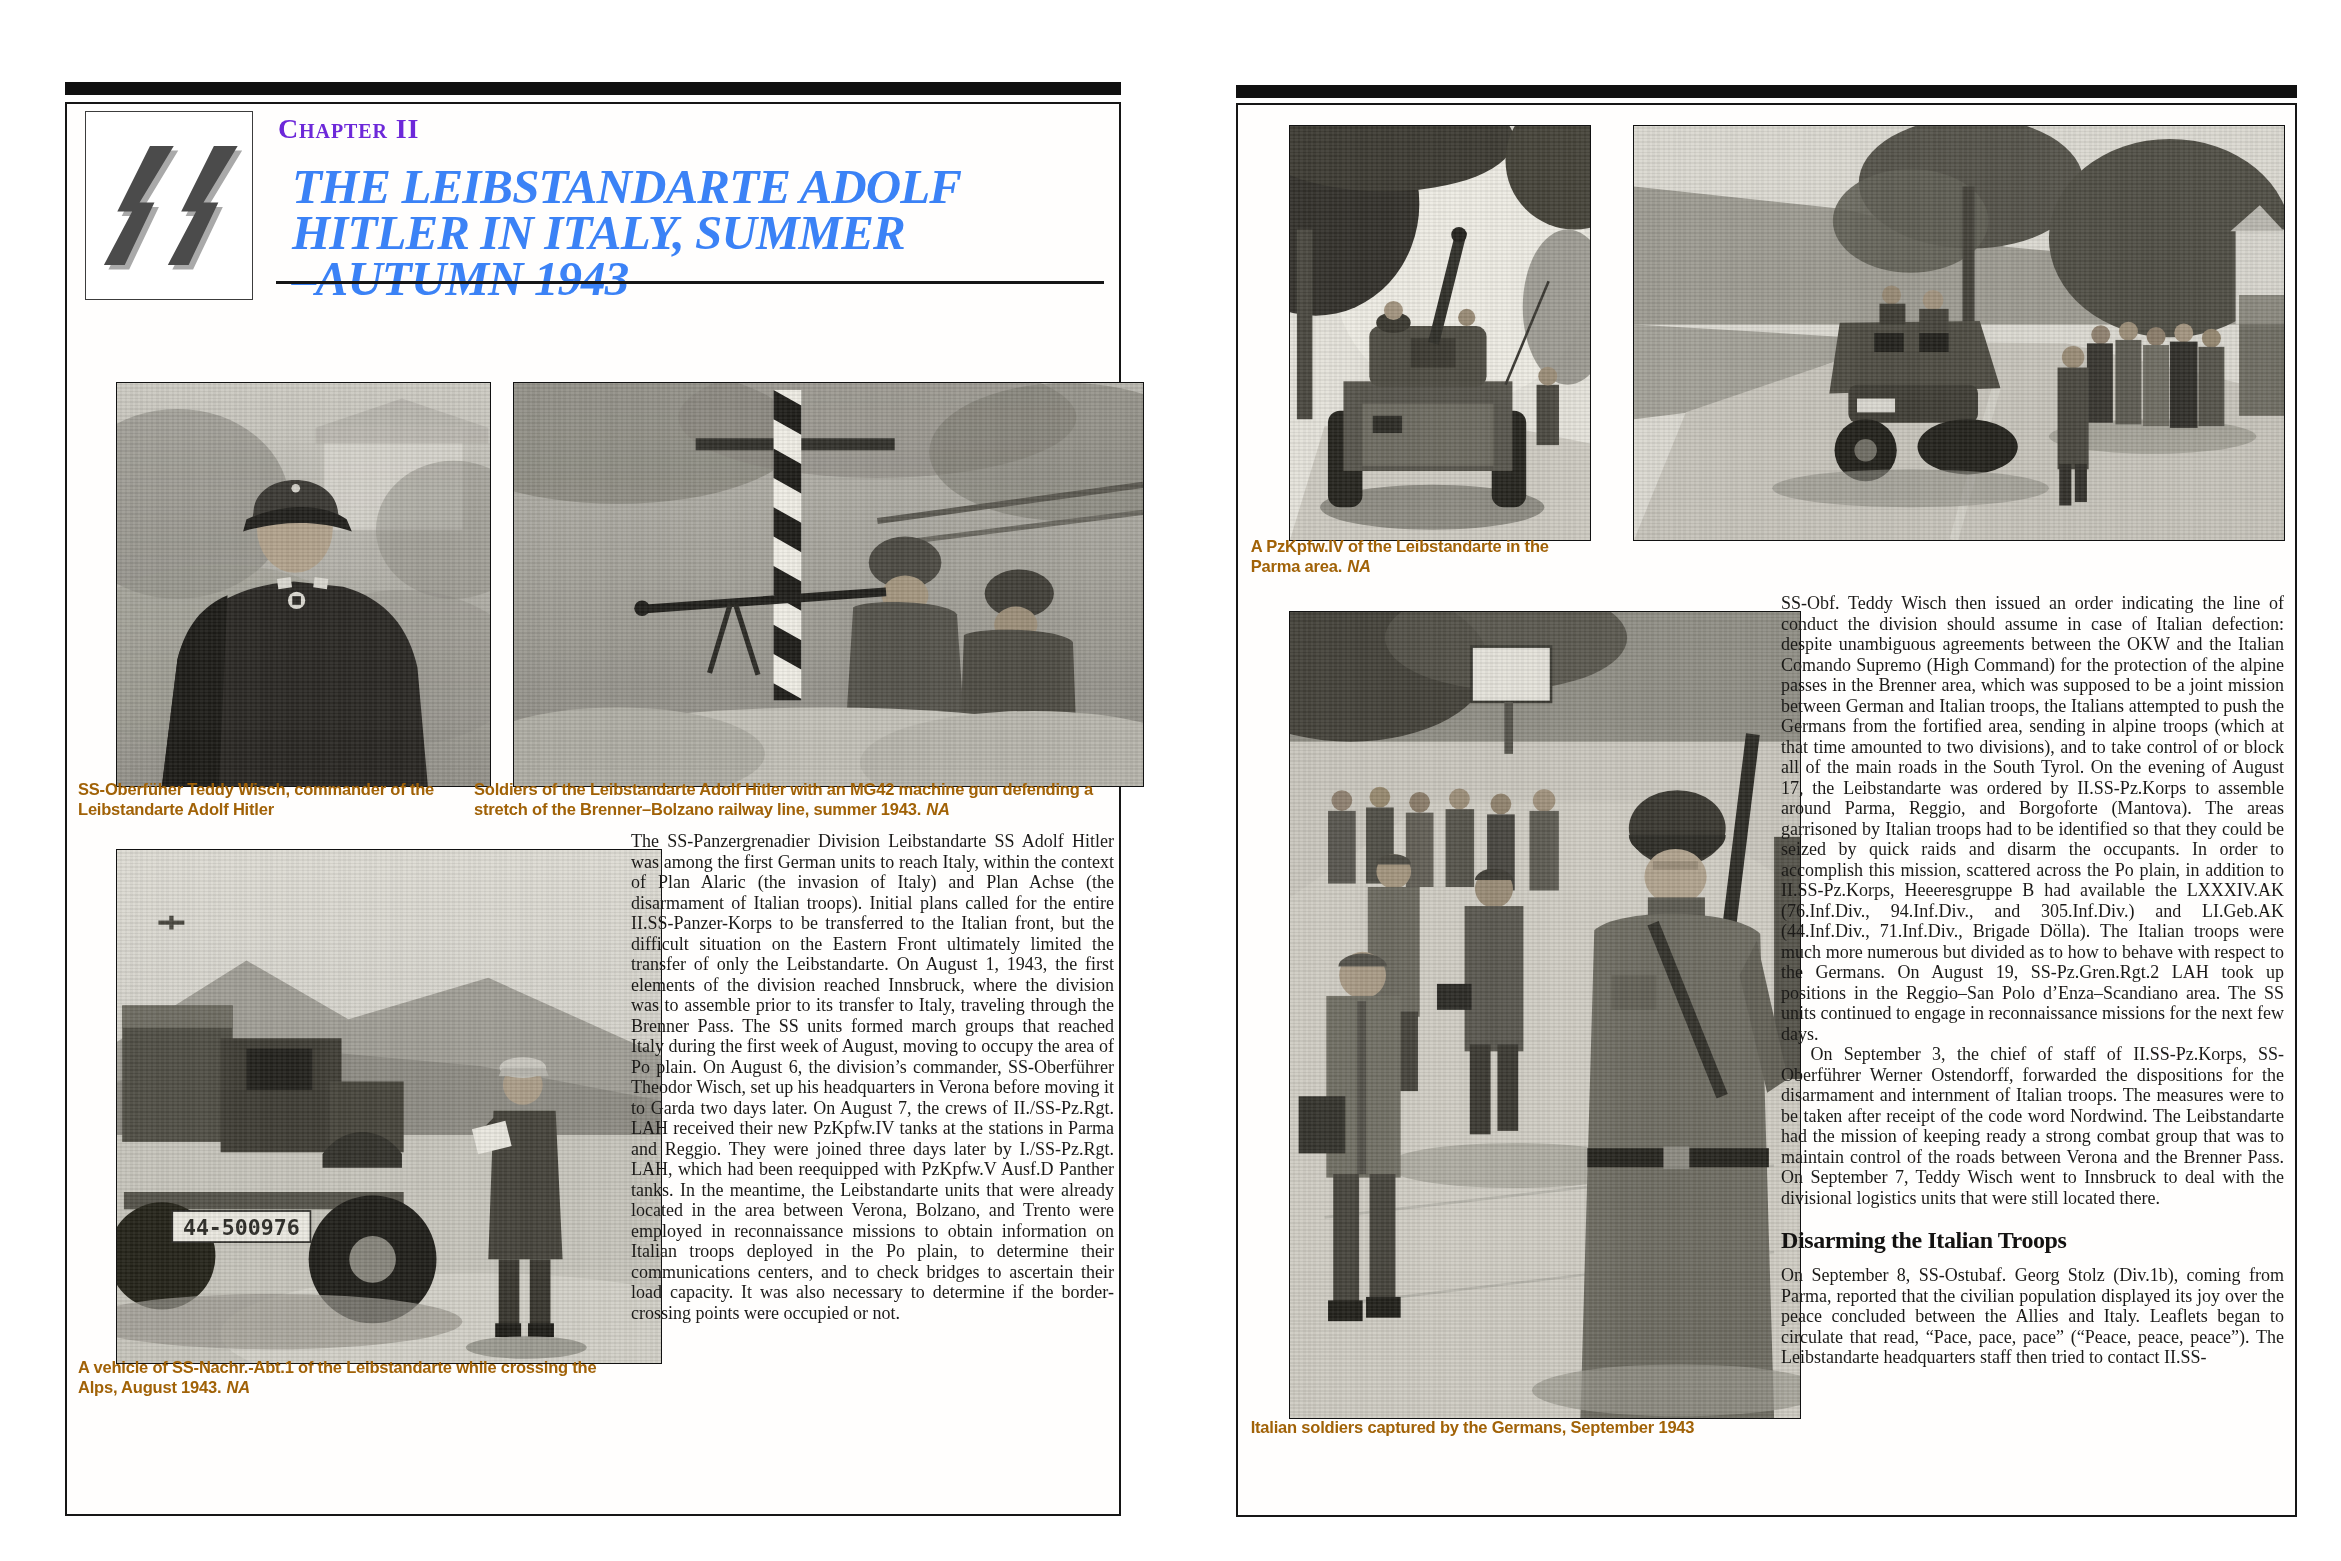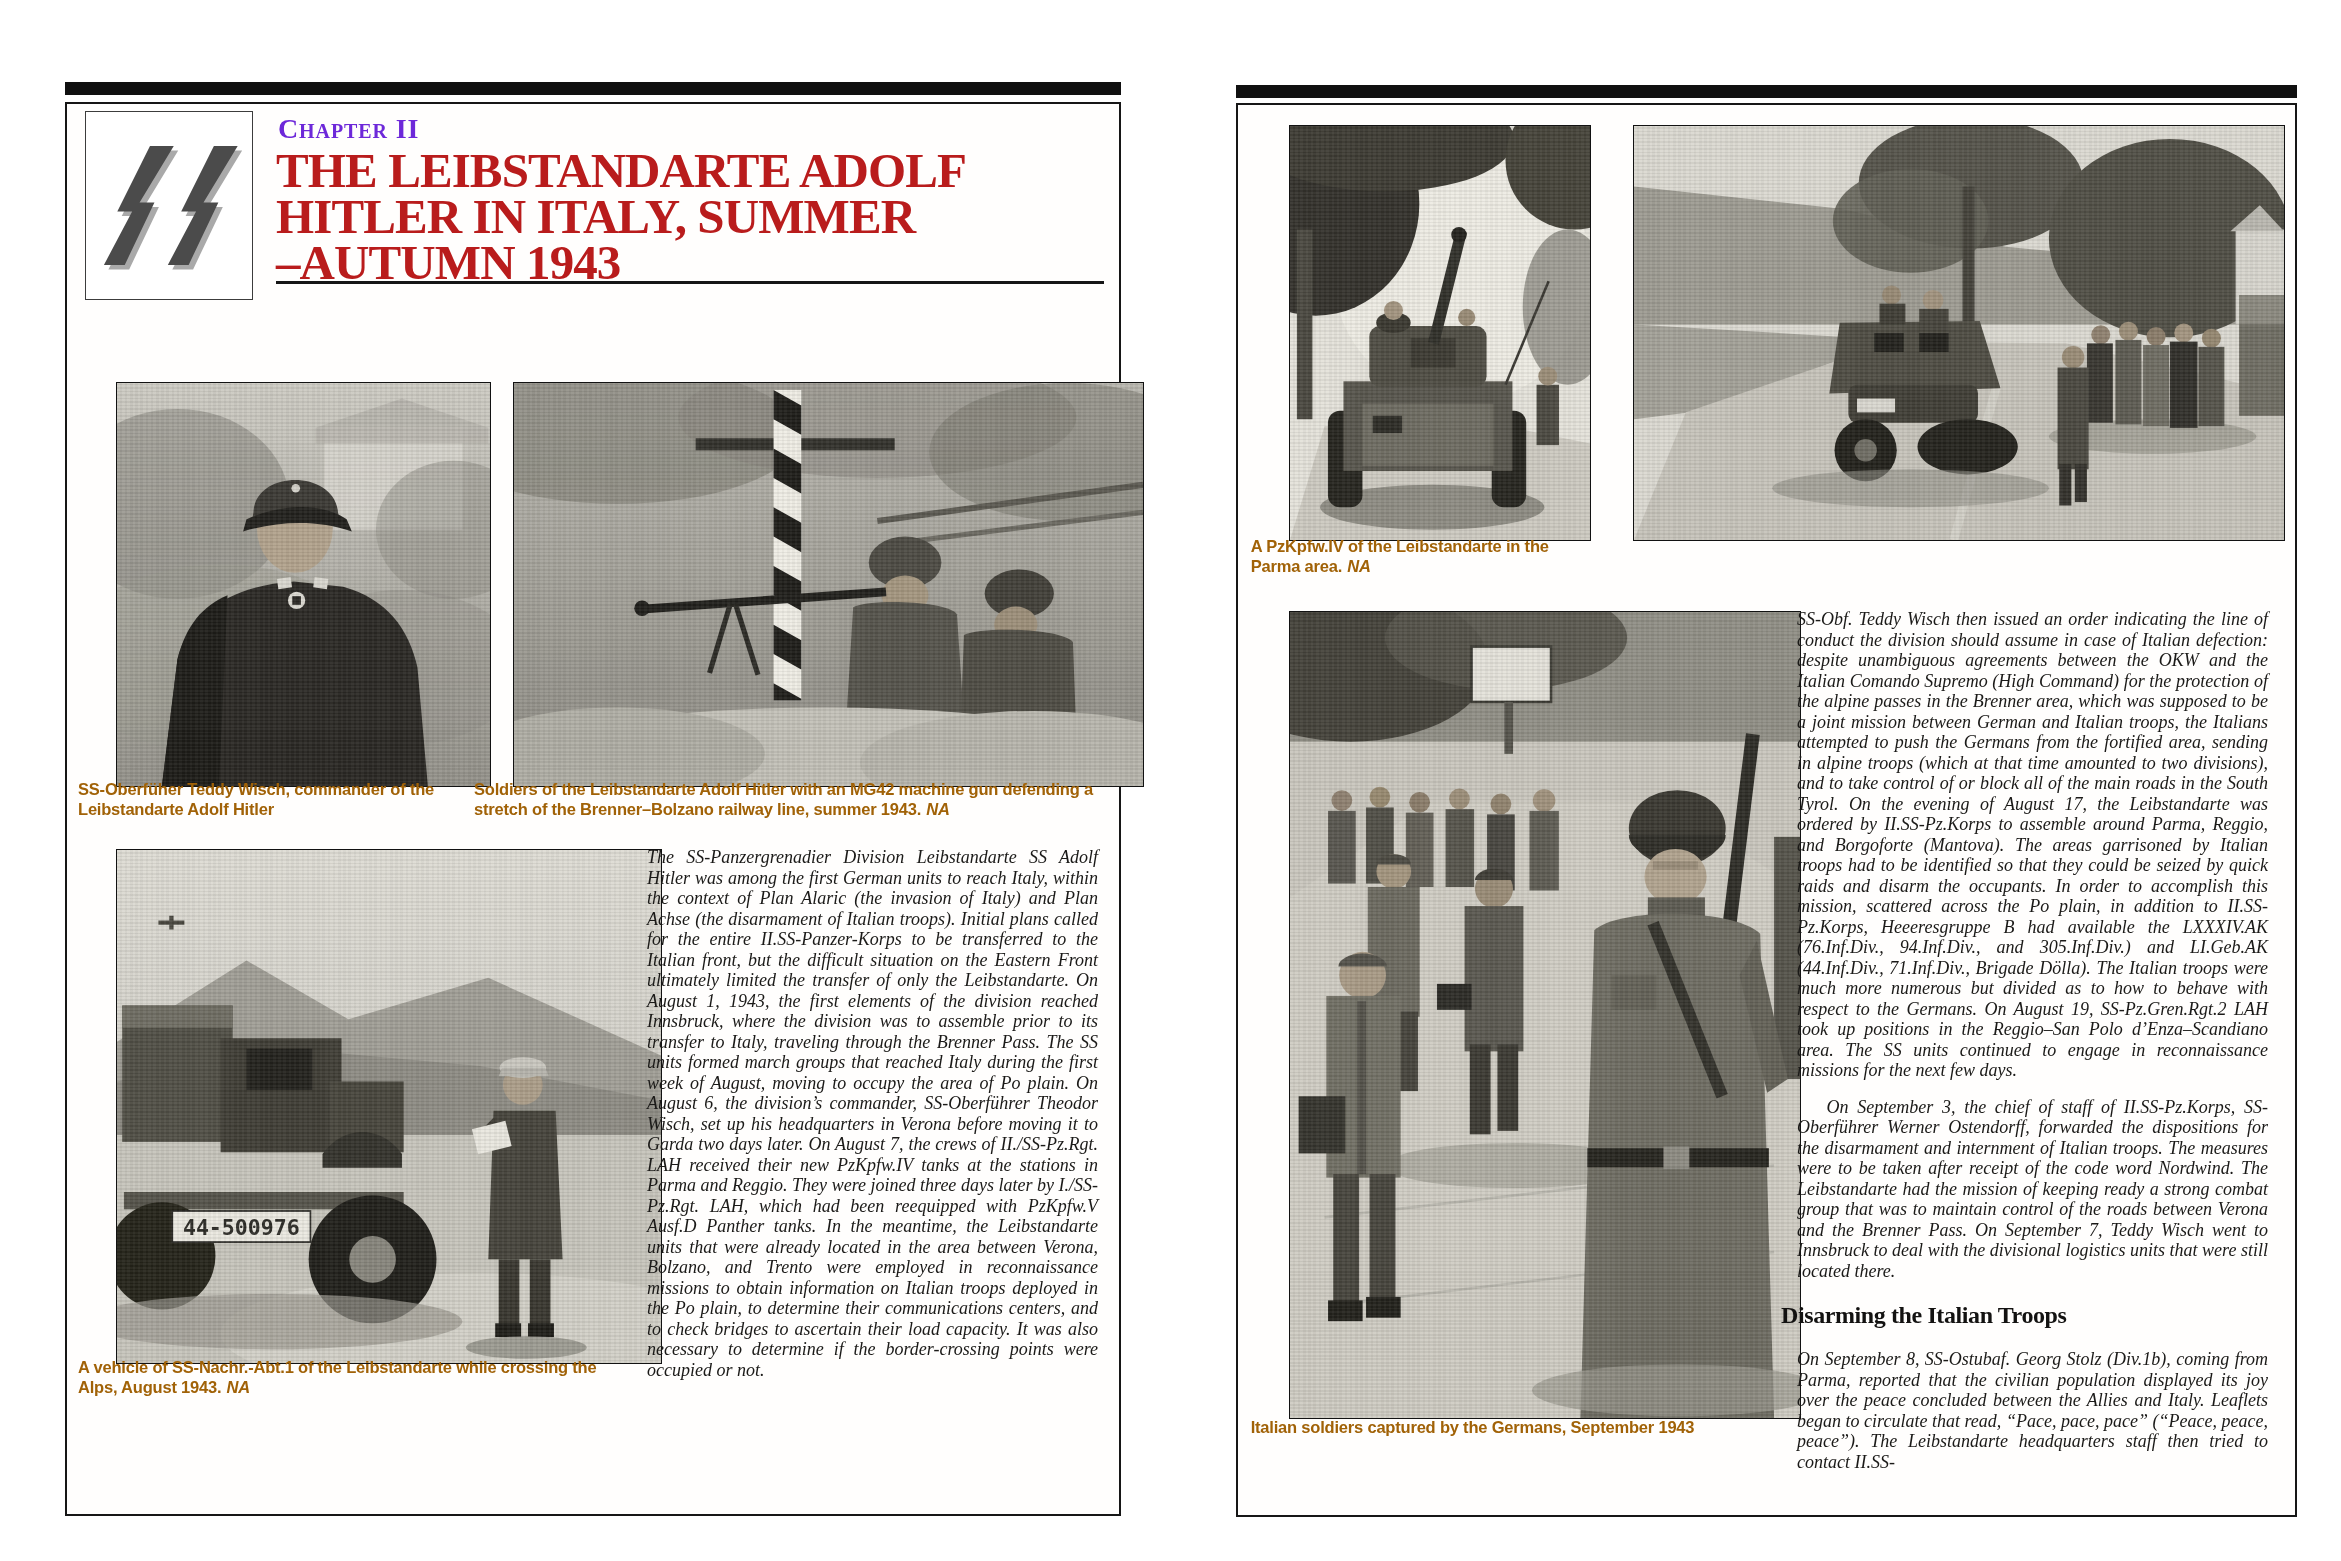--- a/index.html
+++ b/index.html
@@ -12,38 +12,38 @@
   .frame{position:absolute;left:0;width:100%;border:2.6px solid #161616;box-sizing:border-box;background:#fffefd;}
   .frame-left{top:20px;height:1414px;}
   .frame-right{top:55px;height:1414px;}
 
   
   .logo-box{position:absolute;left:20px;top:29px;width:168px;height:189px;border:1.7px solid #3c3c3c;
             background:#ffffff;box-sizing:border-box;padding:12px 8.7px;}
   .logo-box svg{width:100%;height:100%;display:block;}
   .kicker{position:absolute;left:213px;top:31px;font-size:28px;font-weight:600;
           font-variant:small-caps;letter-spacing:0.9px;color:#6d28d9;}
-  .chapter-title{position:absolute;left:211px;top:66px;margin:0;font-size:49px;line-height:46px;
-          font-weight:bold;letter-spacing:-0.9px;color:#b91c1c;}
+  .chapter-title{position:absolute;left:211px;top:66px;margin:16px;font-size:49px;line-height:46px;
+          font-weight:bold;letter-spacing:-0.9px;color:#3b82f6;font-style:italic;}
   .chapter-title span{display:block;}
   .head-rule{position:absolute;left:211px;top:199px;width:828px;height:2.6px;background:#161616;}
 
   
   .photo{position:absolute;border:1.7px solid #121212;background:#b5b3aa;overflow:hidden;box-sizing:border-box;}
   .photo svg{display:block;width:100%;height:100%;}
   .photo::after{content:"";position:absolute;inset:0;pointer-events:none;
     background:repeating-linear-gradient(0deg, rgba(255,255,255,.04) 0 1.7px, rgba(0,0,0,.05) 1.7px 3.5px),
                repeating-linear-gradient(90deg, rgba(255,255,255,.03) 0 2.6px, rgba(0,0,0,.03) 2.6px 5.2px);}
   .cap{position:absolute;margin:0;font-family:"Liberation Sans", sans-serif;font-weight:bold;
        font-size:16.5px;line-height:20px;letter-spacing:-0.2px;color:#a16207;}
   .credit{font-style:italic;margin-left:5.2px;}
 
   
   .bodycol{position:absolute;font-size:18px;line-height:20.5px;text-align:justify;color:#1b1a18;}
-  .bodycol p{margin:16px;font-style:italic;}
+  .bodycol p{margin:0;}
   .bodycol p.indent{text-indent:29.5px;}
   .section-heading{font-size:24px;line-height:36px;font-weight:bold;letter-spacing:-0.4px;
        margin:14px 0 7px 0;color:#131211;}
 
   
   .running-head{position:absolute;top:5.2px;right:12px;font-weight:bold;font-size:23.4px;
        letter-spacing:-0.3px;color:#131211;white-space:nowrap;}
   .running-bullet{font-size:15.6px;vertical-align:3.5px;margin:0 10.4px;}
   .folio{position:absolute;top:1442px;left:0;width:100%;text-align:center;
        font-weight:bold;font-size:23.4px;color:#131211;margin-top:44px;}

